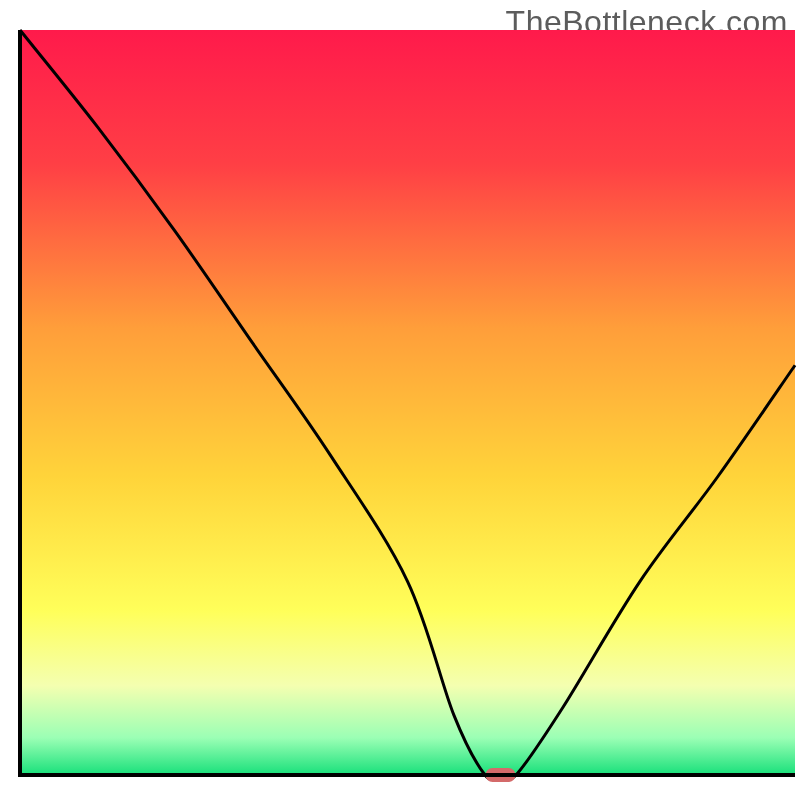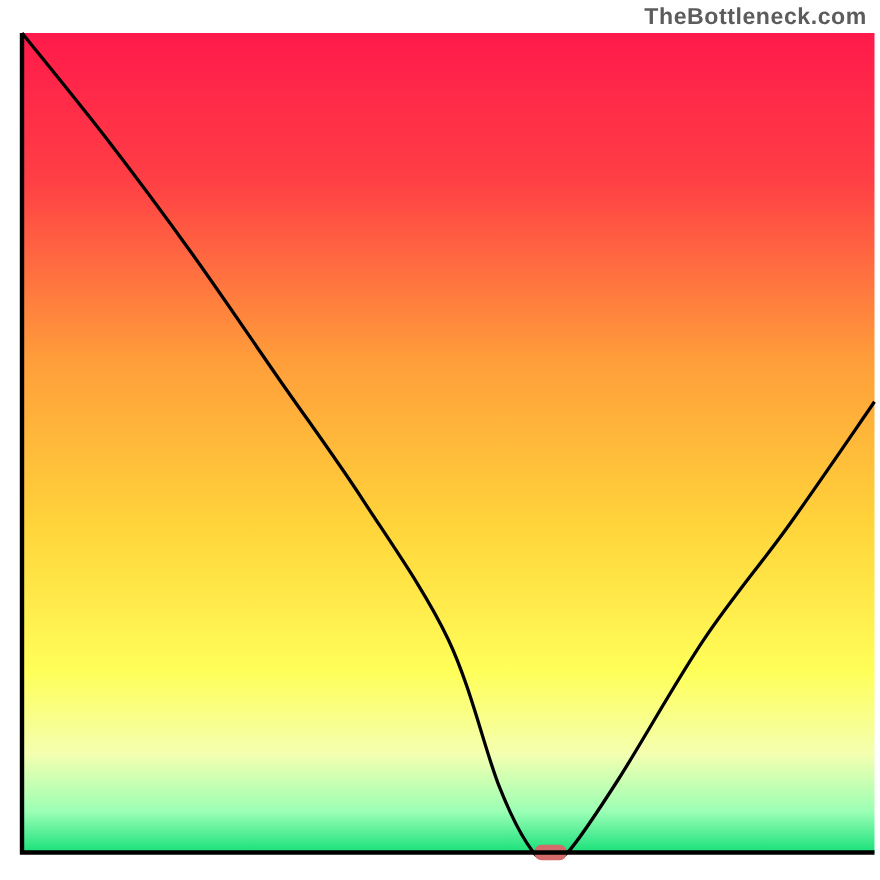--- a/index.html
+++ b/index.html
@@ -13,22 +13,22 @@
   }
   .frame {
     position: relative;
     width: 800px;
     height: 800px;
   }
   .watermark {
     position: absolute;
     top: 4px;
     right: 12px;
-    font-size: 21px;
-    font-weight: 700;
+    font-size: 32px;
+    font-weight: 400;
     color: #5c5c5c;
     letter-spacing: 0.5px;
   }
   svg {
     position: absolute;
     top: 0;
     left: 0;
   }
 </style>
 </head>

